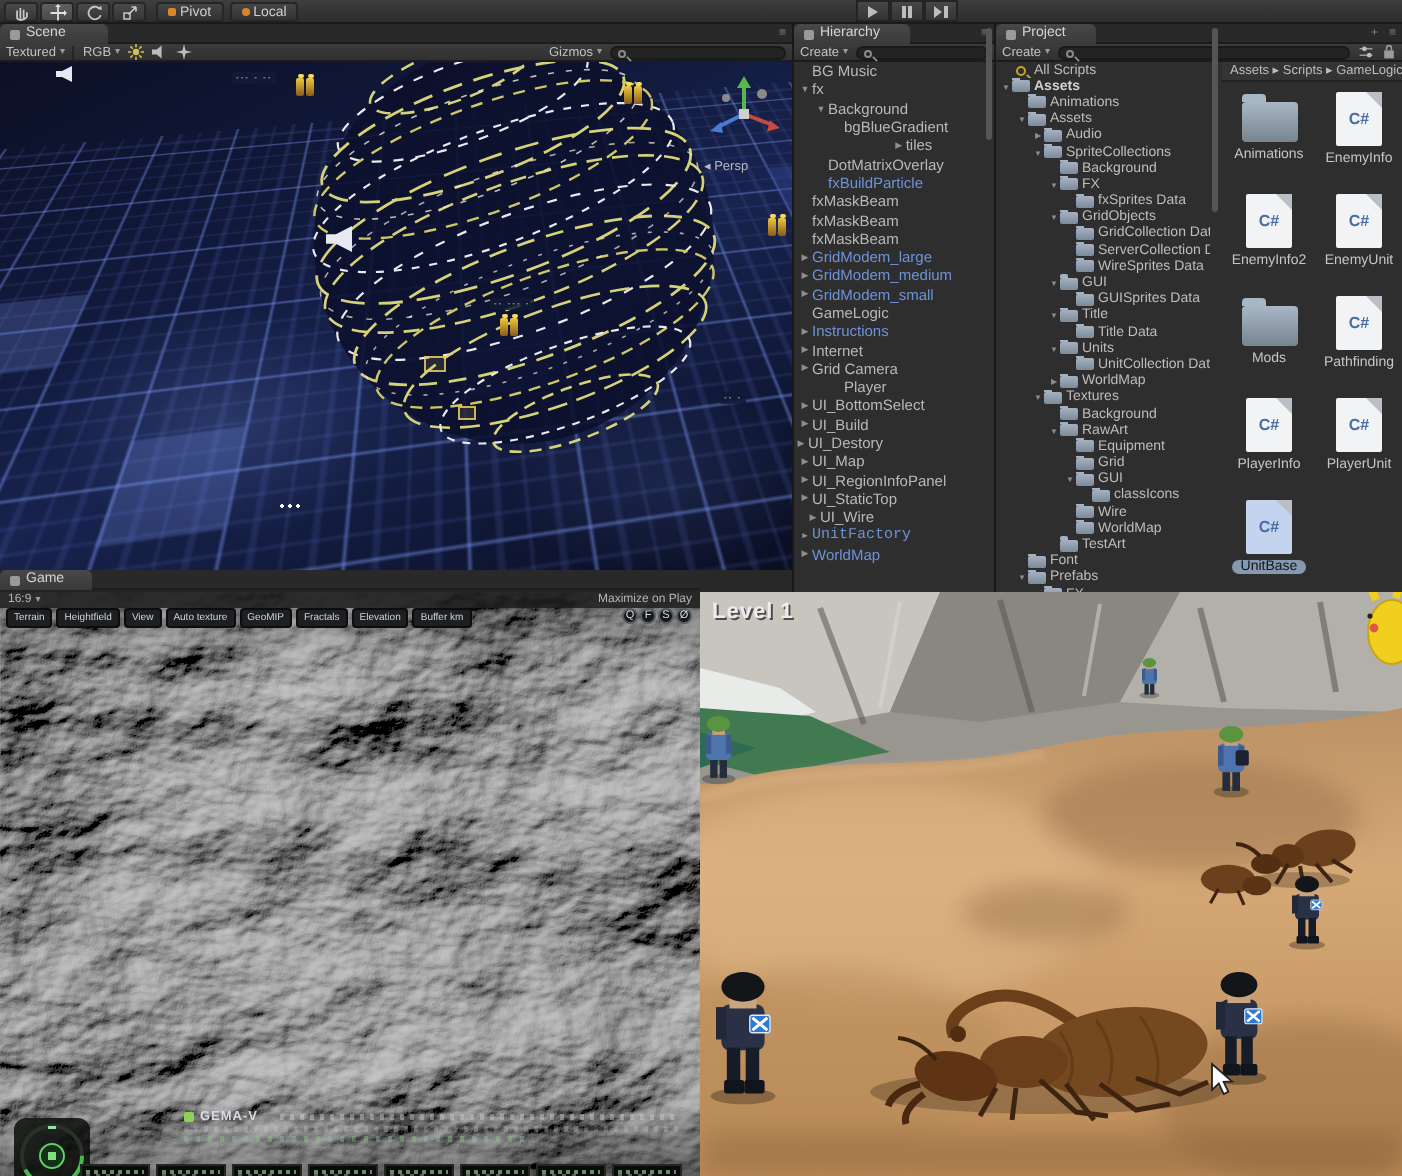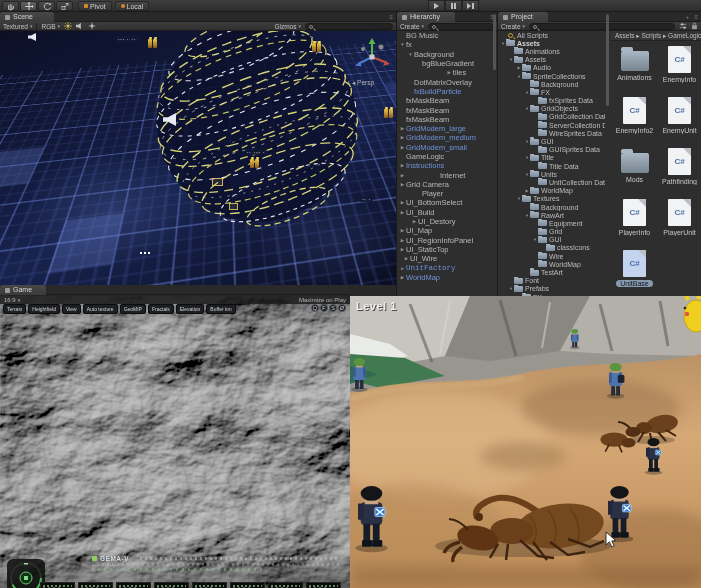--- a/index.html
+++ b/index.html
@@ -406,21 +406,21 @@
         <div class="hrow" style="padding-left: 2px;">
           <span class="arr"></span>
           <span class="lbl">GameLogic</span>
         </div>
 
         <div class="hrow" style="padding-left: 2px;">
           <span class="arr">▶</span>
           <span class="lbl blue">Instructions</span>
         </div>
 
-        <div class="hrow" style="padding-left: 2px; gap: 34px;">
+        <div class="hrow" style="padding-left: 2px;">
           <span class="arr">▶</span>
           <span class="lbl">Internet</span>
         </div>
 
         <div class="hrow" style="padding-left: 2px;">
           <span class="arr">▶</span>
           <span class="lbl">Grid Camera</span>
         </div>
 
         <div class="hrow" style="padding-left: 18px;">
@@ -431,21 +431,21 @@
         <div class="hrow" style="padding-left: 2px;">
           <span class="arr">▶</span>
           <span class="lbl">UI_BottomSelect</span>
         </div>
 
         <div class="hrow" style="padding-left: 2px;">
           <span class="arr">▶</span>
           <span class="lbl">UI_Build</span>
         </div>
 
-        <div class="hrow" style="padding-left: 14px;">
+        <div class="hrow" style="padding-left: 0;">
           <span class="arr">▶</span>
           <span class="lbl">UI_Destory</span>
         </div>
 
         <div class="hrow" style="padding-left: 2px;">
           <span class="arr">▶</span>
           <span class="lbl">UI_Map</span>
         </div>
 
         <div class="hrow" style="padding-left: 2px;">

